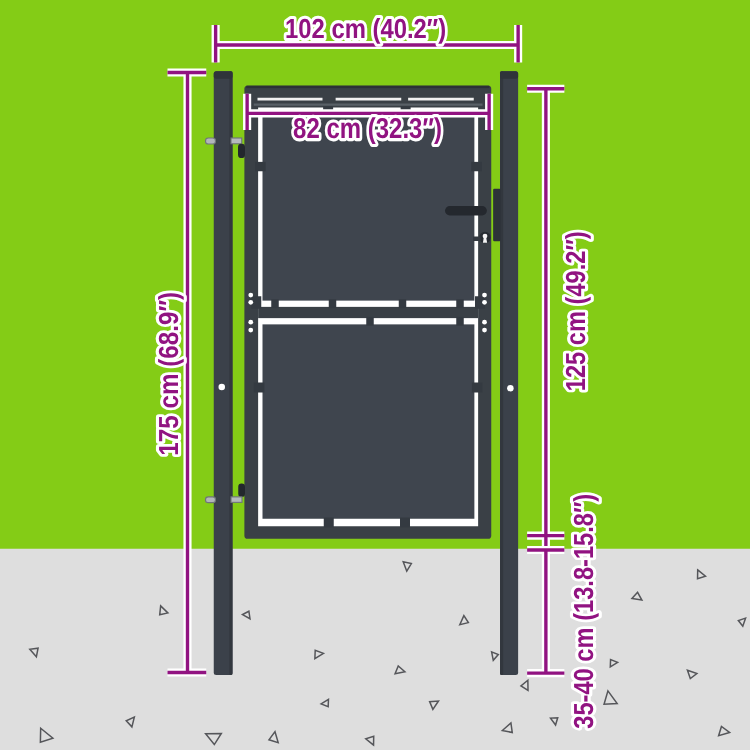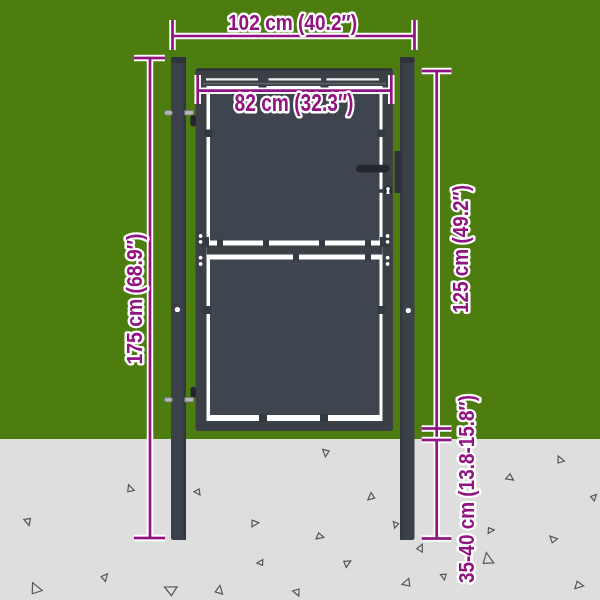--- a/index.html
+++ b/index.html
@@ -1,16 +1,16 @@
 <!DOCTYPE html>
 <html><head>
 <meta charset="utf-8">
 <style>
   html,body{margin:0;padding:0;}
-  #stage{width:600px;height:600px;position:relative;background:#4d7c0f;overflow:hidden;}
+  #stage{width:600px;height:600px;position:relative;background:#84cc16;overflow:hidden;}
   svg{display:block;}
   .dimtxt{font-family:"Liberation Sans",sans-serif;font-weight:bold;font-size:22px;
     fill:#911381;stroke:#ffffff;stroke-width:5px;paint-order:stroke;
     stroke-linejoin:round;}
 </style>
 </head>
 <body>
 <div id="stage">
 <svg width="600" height="600" viewBox="0 0 600 600">
 

